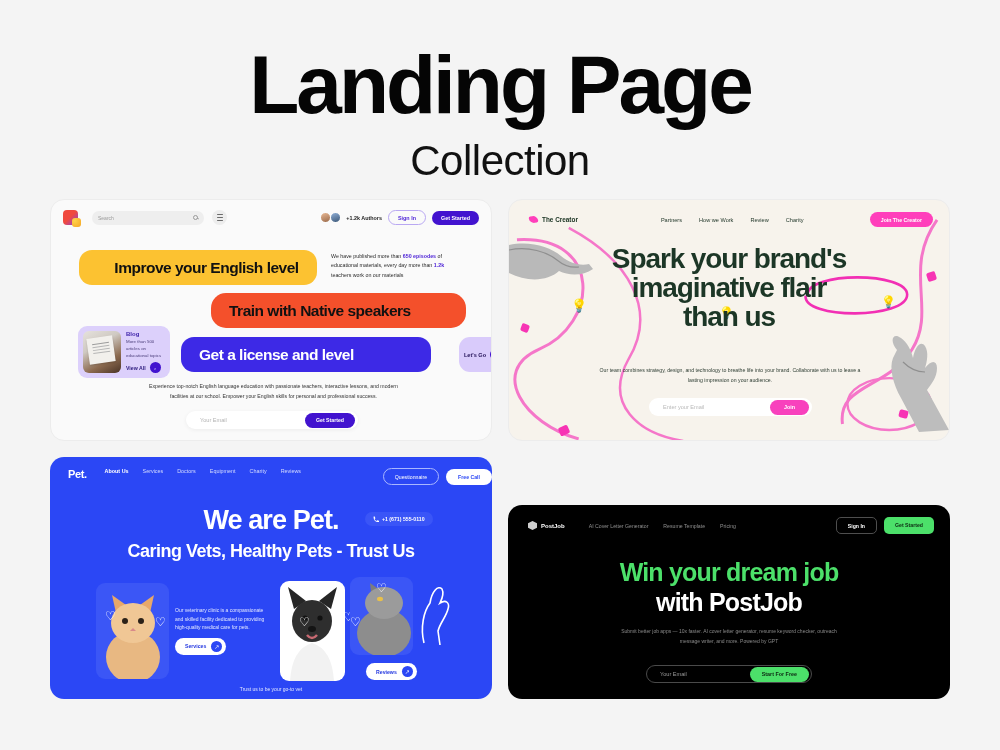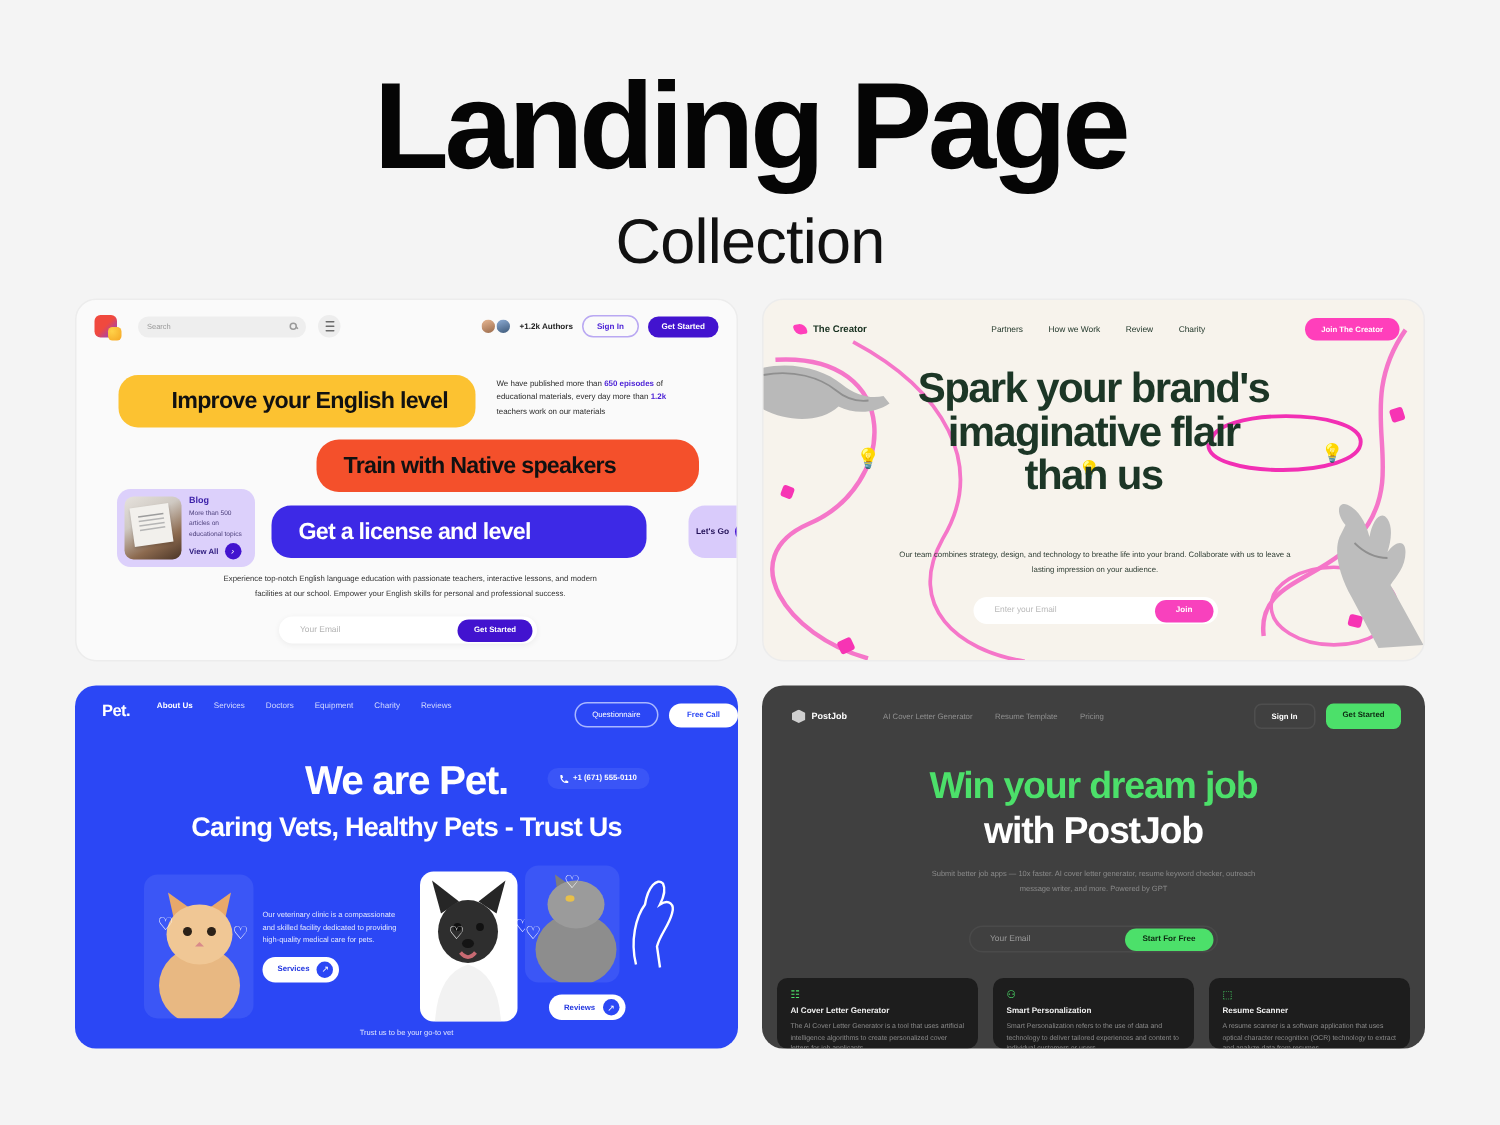--- a/index.html
+++ b/index.html
@@ -155,21 +155,21 @@
   .pet-btn{display:inline-flex;align-items:center;gap:5px;background:#fff;border-radius:10px;
            padding:3px 4px 3px 10px;margin-top:6px;}
   .pet-btn span{font-size:5.2px;font-weight:700;color:#2337e0;}
   .pet-btn i{width:11px;height:11px;border-radius:50%;background:#2b47f5;color:#fff;font-size:6px;font-style:normal;
            display:flex;align-items:center;justify-content:center;}
   .rev-btn{position:absolute;left:316px;top:200px;}
   .c3-foot{position:absolute;left:0;right:0;bottom:7px;text-align:center;font-size:5px;color:#dfe5ff;}
   .heart{position:absolute;color:#fff;font-size:12px;}
 
   
-  .c4{background:#404040;}
+  .c4{background:#000000;margin-top:48px;}
   .c4 .nav4{display:flex;align-items:center;padding:12px 16px 0 20px;}
   .c4-logo{display:flex;align-items:center;gap:4px;}
   .c4-mark{width:9px;height:9px;border-radius:2px;background:#cfcfcf;
            clip-path:polygon(50% 0,100% 25%,100% 75%,50% 100%,0 75%,0 25%);}
   .c4-logo span{font-size:6px;font-weight:700;color:#fff;}
   .c4-links{display:flex;gap:15px;margin-left:24px;}
   .c4-links a{font-size:5.2px;color:#8f8f8f;text-decoration:none;}
   .c4-right{margin-left:auto;display:flex;gap:7px;}
   .c4-o{font-size:5.2px;color:#fff;font-weight:600;border:.8px solid #4e4e4e;border-radius:5px;padding:4.5px 11px;}
   .c4-g{font-size:5.2px;color:#0d2a12;font-weight:700;background:#4ce06a;border-radius:5px;padding:5px 11px;}

